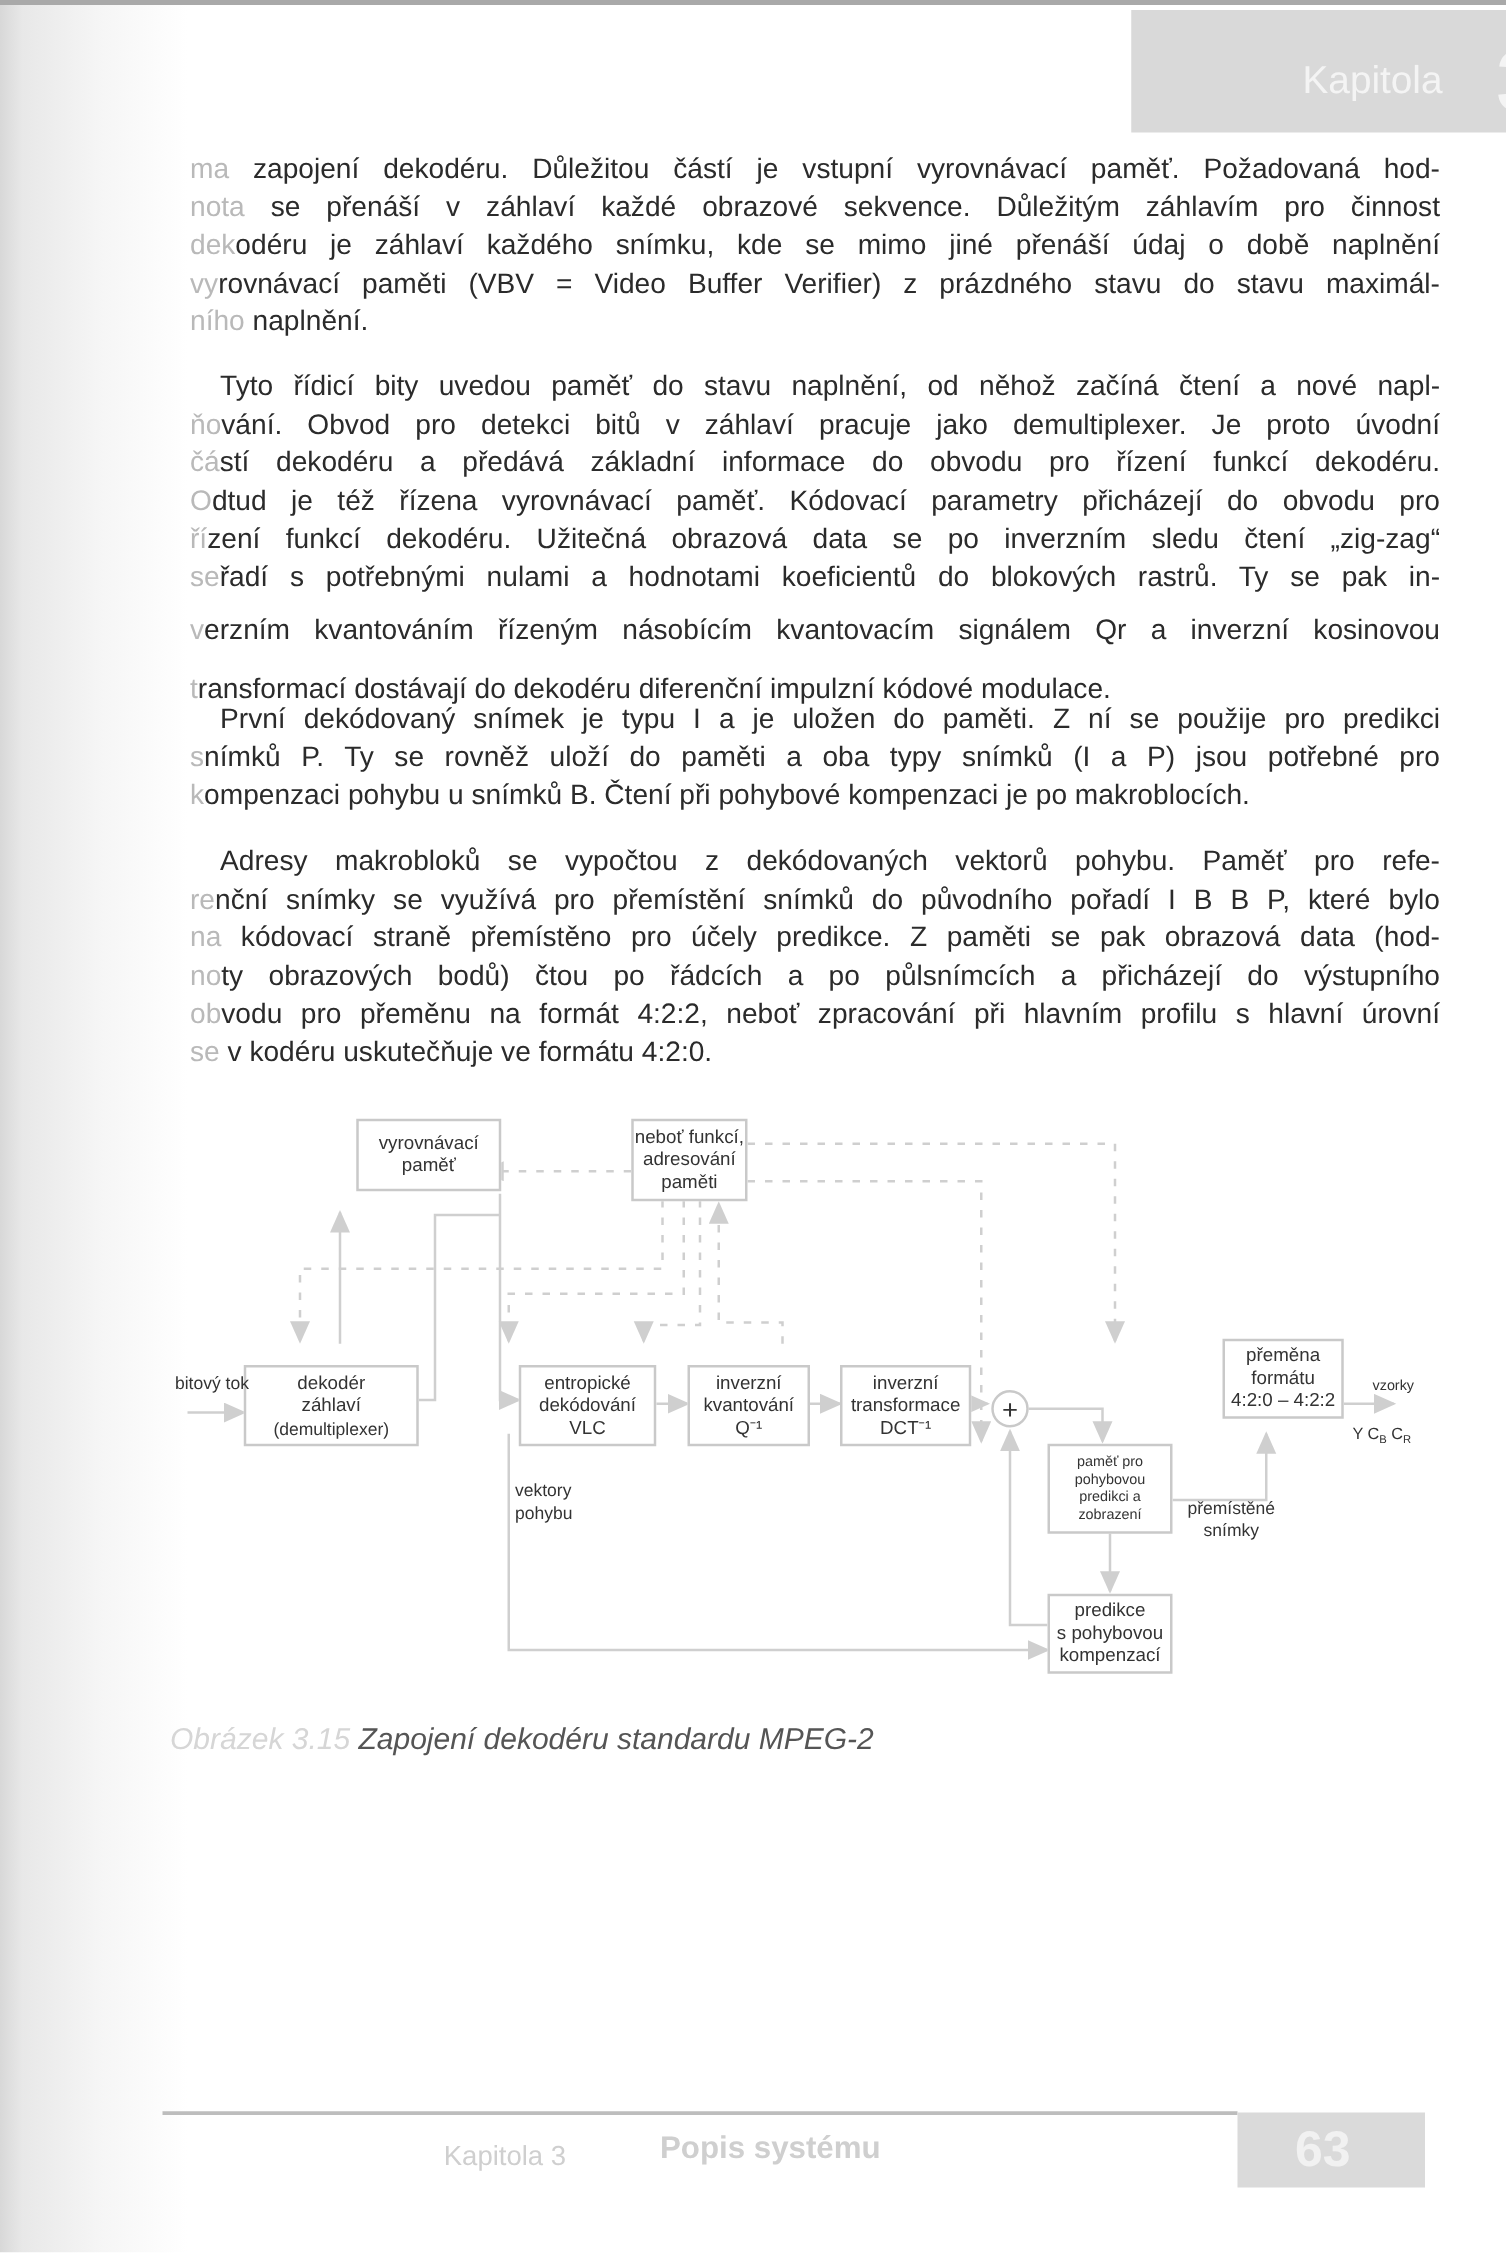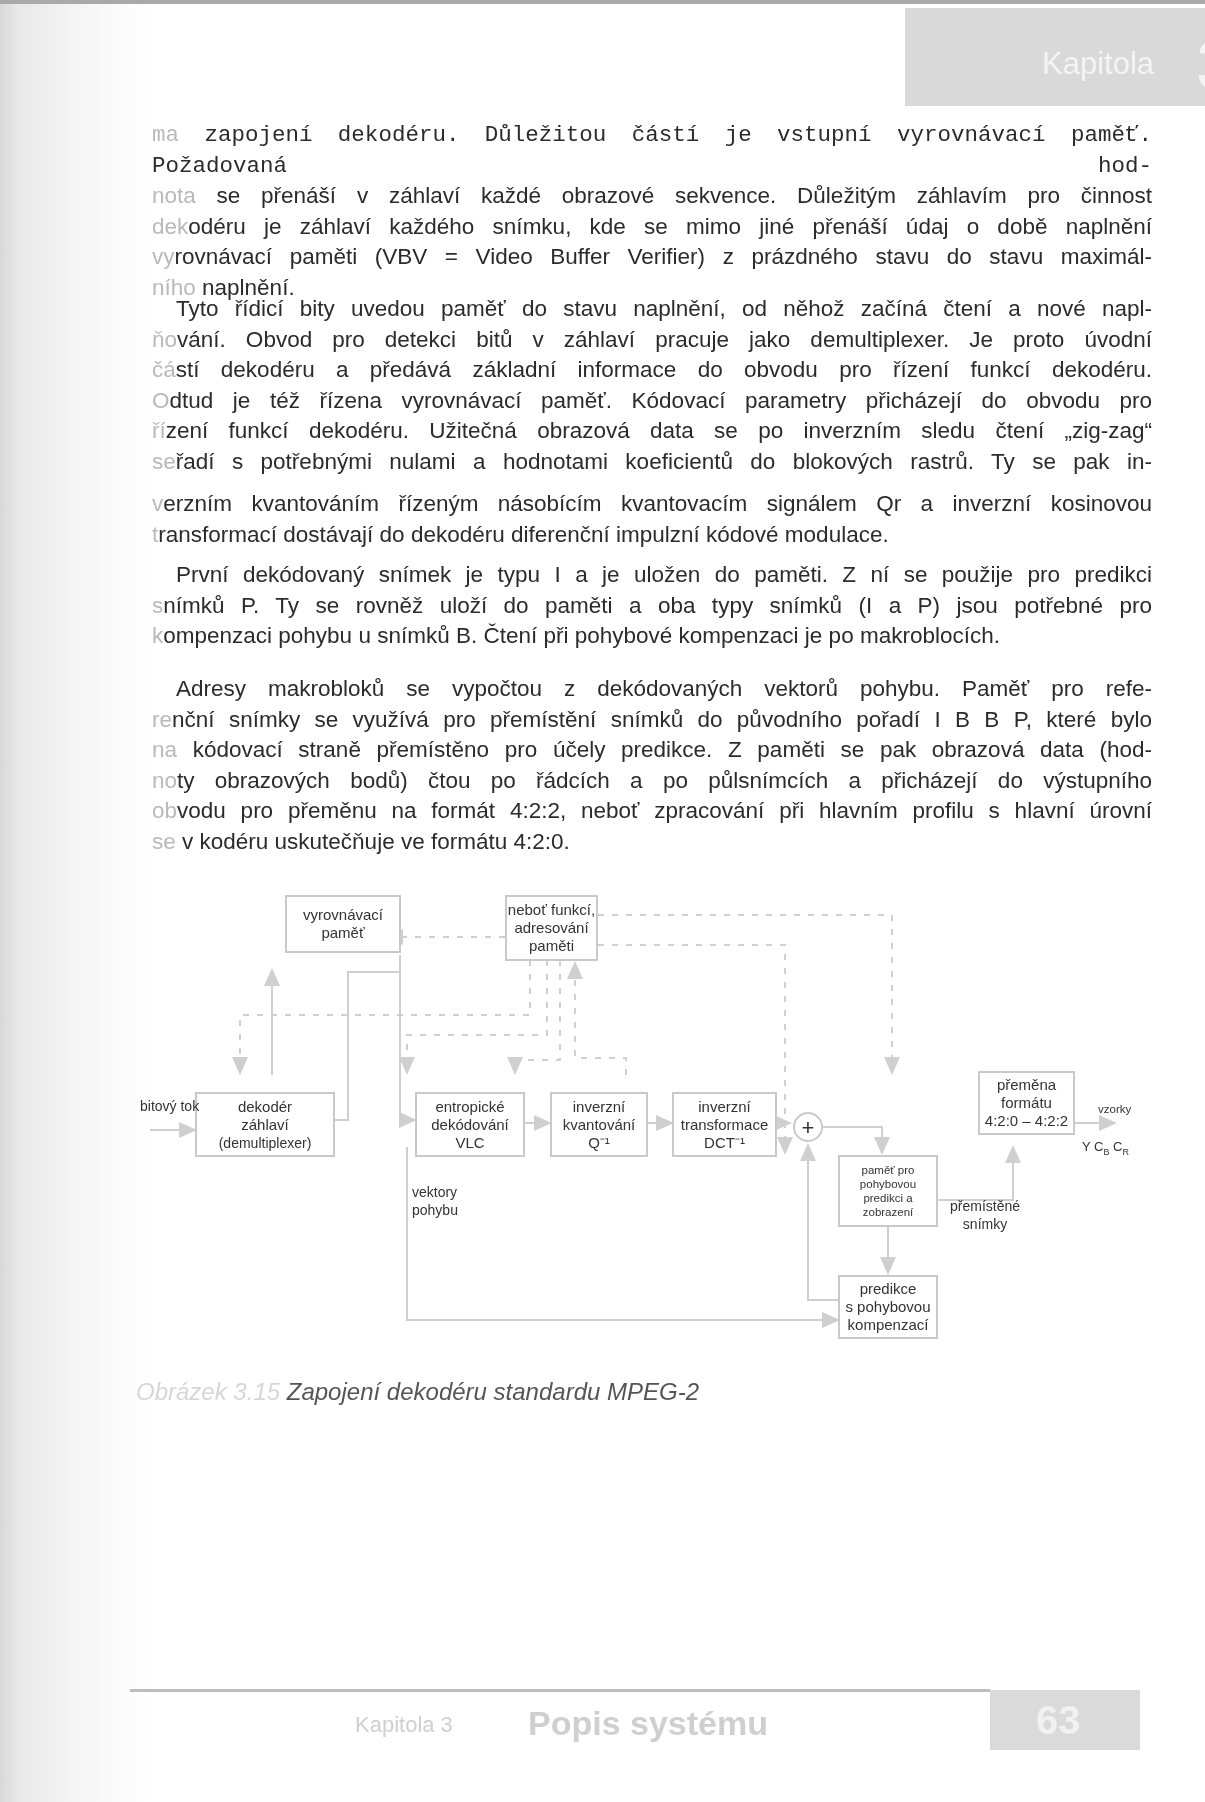--- a/index.html
+++ b/index.html
@@ -48,51 +48,51 @@
   .sum {
     position: absolute; left: 673px; top: 217px; width: 30px; height: 30px;
     border: 2px solid #c9c9c9; border-radius: 50%; background: #fff;
     font-size: 22px; line-height: 28px; text-align: center; color: #333; box-sizing: border-box;
   }
   .caption { position: absolute; left: 136px; top: 1378px; font-size: 24px; font-style: italic; }
   .caption .num { color: #d6d6d6; }
   .caption .txt { color: #555; }
   .footer-rule { position: absolute; left: 130px; top: 1689px; width: 860px; height: 3px; background: #bdbdbd; }
   .footer-left { position: absolute; left: 355px; top: 1712px; font-size: 22px; color: #cfcfcf; }
-  .footer-title { position: absolute; left: 528px; top: 1704px; font-size: 34px; color: #cfcfcf; font-weight: bold; }
+  .footer-title { position: absolute; left: 528px; top: 1704px; font-size: 25px; color: #cfcfcf; font-weight: bold; }
   .page-box { position: absolute; left: 990px; top: 1690px; width: 150px; height: 60px; background: #dadada; }
   .page-box .pn { position: absolute; left: 46px; top: 8px; font-size: 40px; font-weight: bold; color: #f1f1f1; }
 </style>
 </head>
 <body>
 
 <div class="spine"></div>
 <div class="top-rule"></div>
 
 <div class="chapter-tab">
   <span class="label">Kapitola</span>
   <span class="num">3</span>
 </div>
 
 <div class="text-block" id="p1">
-    <div style="text-align: justify; text-align-last: justify; font-family: Liberation Mono, monospace;"><span class="faded-start">ma</span><span> zapojení dekodéru. Důležitou částí je vstupní vyrovnávací paměť. Požadovaná hod-</span></div>
+    <div style="text-align: justify; text-align-last: justify;"><span class="faded-start">ma</span><span> zapojení dekodéru. Důležitou částí je vstupní vyrovnávací paměť. Požadovaná hod-</span></div>
     <div style="text-align: justify; text-align-last: justify;"><span class="faded-start">nota</span><span> se přenáší v záhlaví každé obrazové sekvence. Důležitým záhlavím pro činnost</span></div>
     <div style="text-align: justify; text-align-last: justify;"><span class="faded-start">dek</span><span>odéru je záhlaví každého snímku, kde se mimo jiné přenáší údaj o době naplnění</span></div>
     <div style="text-align: justify; text-align-last: justify;"><span class="faded-start">vy</span><span>rovnávací paměti (VBV = Video Buffer Verifier) z prázdného stavu do stavu maximál-</span></div>
     <div style="text-align: left; text-align-last: left;"><span class="faded-start">ního</span><span> naplnění.</span></div>
   </div>
 <div class="text-block indent-block" id="p2">
     <div style="text-align: justify; text-align-last: justify; padding-left: 24px;"><span>Tyto řídicí bity uvedou paměť do stavu naplnění, od něhož začíná čtení a nové napl-</span></div>
     <div style="text-align: justify; text-align-last: justify;"><span class="faded-start">ňo</span><span>vání. Obvod pro detekci bitů v záhlaví pracuje jako demultiplexer. Je proto úvodní</span></div>
     <div style="text-align: justify; text-align-last: justify;"><span class="faded-start">čá</span><span>stí dekodéru a předává základní informace do obvodu pro řízení funkcí dekodéru.</span></div>
     <div style="text-align: justify; text-align-last: justify;"><span class="faded-start">O</span><span>dtud je též řízena vyrovnávací paměť. Kódovací parametry přicházejí do obvodu pro</span></div>
     <div style="text-align: justify; text-align-last: justify;"><span class="faded-start">ří</span><span>zení funkcí dekodéru. Užitečná obrazová data se po inverzním sledu čtení „zig-zag“</span></div>
     <div style="text-align: justify; text-align-last: justify;"><span class="faded-start">se</span><span>řadí s potřebnými nulami a hodnotami koeficientů do blokových rastrů. Ty se pak in-</span></div>
     <div style="text-align: justify; text-align-last: justify; margin-top: 12px;"><span class="faded-start">v</span><span>erzním kvantováním řízeným násobícím kvantovacím signálem Qr a inverzní kosinovou</span></div>
-    <div style="text-align: right; text-align-last: left;"><span class="faded-start">t</span><span>ransformací dostávají do dekodéru diferenční impulzní kódové modulace.</span></div>
+    <div style="text-align: right; text-align-last: left; margin-top: 16px;"><span class="faded-start">t</span><span>ransformací dostávají do dekodéru diferenční impulzní kódové modulace.</span></div>
   </div>
 <div class="text-block" id="p3">
     <div style="text-align: justify; text-align-last: justify; padding-left: 24px;"><span>První dekódovaný snímek je typu I a je uložen do paměti. Z ní se použije pro predikci</span></div>
     <div style="text-align: justify; text-align-last: justify;"><span class="faded-start">s</span><span>nímků P. Ty se rovněž uloží do paměti a oba typy snímků (I a P) jsou potřebné pro</span></div>
     <div style="text-align: left; text-align-last: left;"><span class="faded-start">k</span><span>ompenzaci pohybu u snímků B. Čtení při pohybové kompenzaci je po makroblocích.</span></div>
   </div>
 <div class="text-block" id="p4">
     <div style="text-align: justify; text-align-last: justify; padding-left: 24px;"><span>Adresy makrobloků se vypočtou z dekódovaných vektorů pohybu. Paměť pro refe-</span></div>
     <div style="text-align: justify; text-align-last: justify;"><span class="faded-start">re</span><span>nční snímky se využívá pro přemístění snímků do původního pořadí I B B P, které bylo</span></div>
     <div style="text-align: justify; text-align-last: justify;"><span class="faded-start">na</span><span> kódovací straně přemístěno pro účely predikce. Z paměti se pak obrazová data (hod-</span></div>

